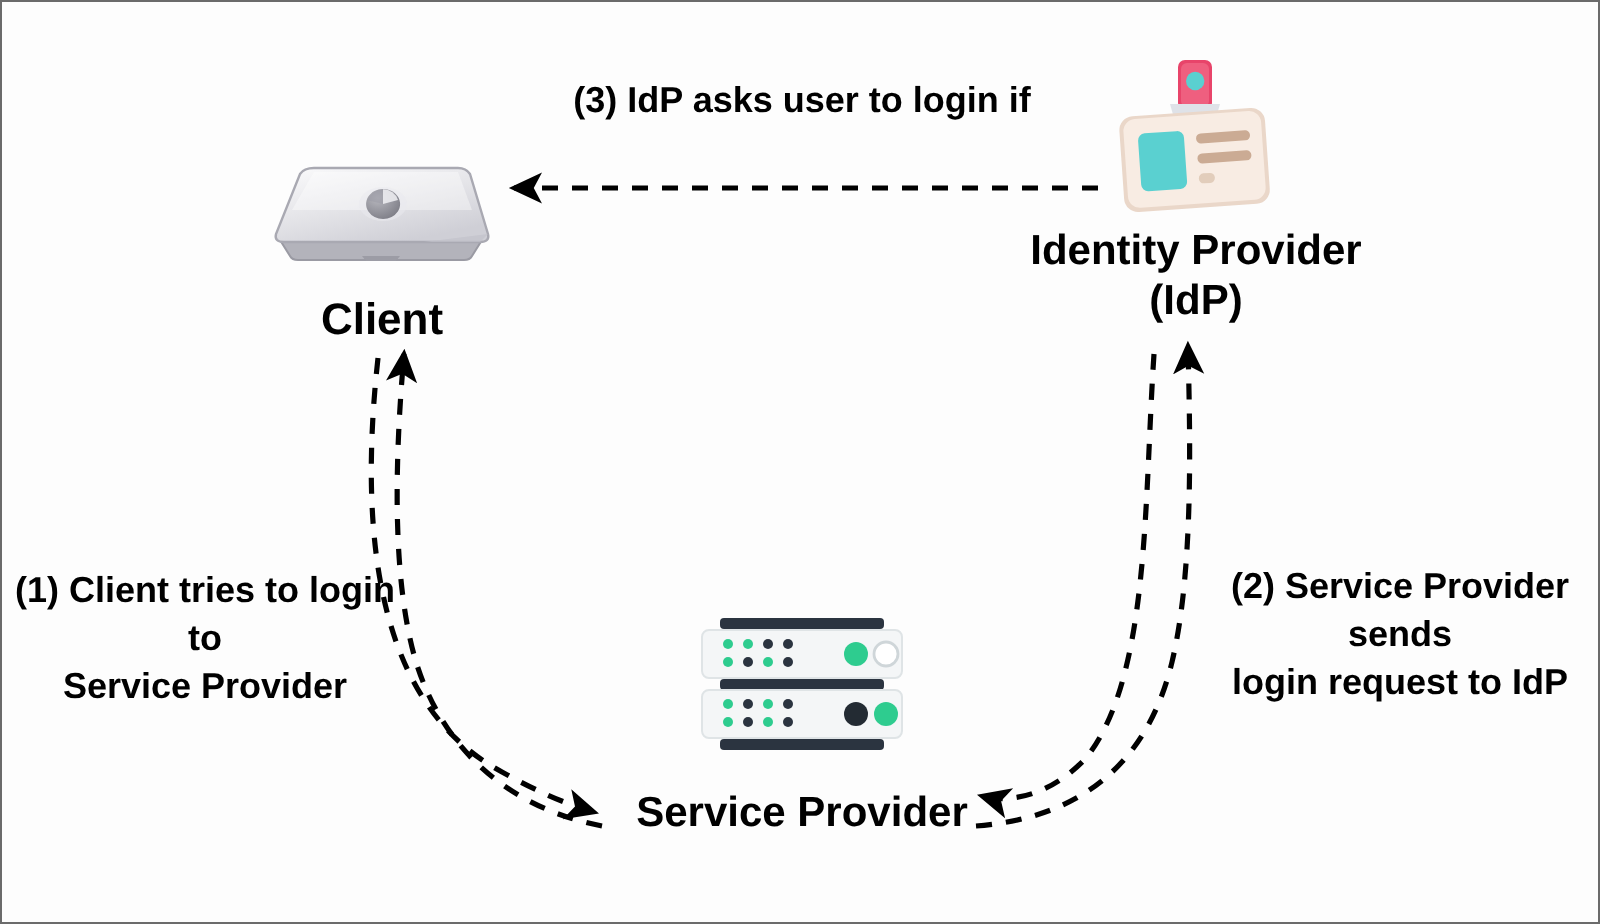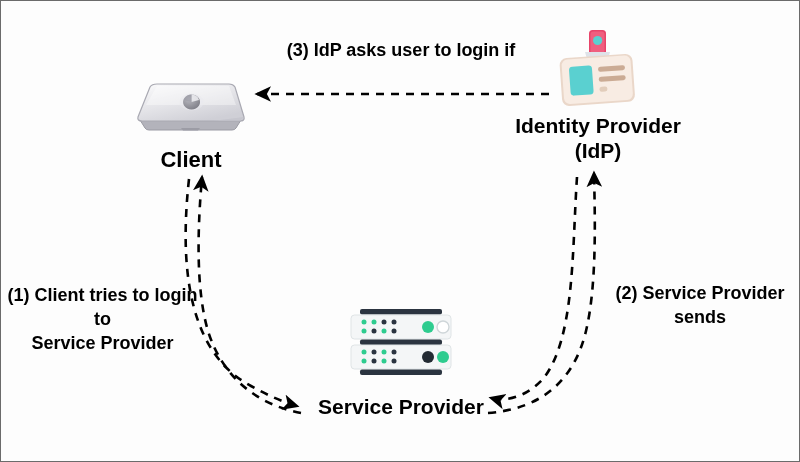--- a/index.html
+++ b/index.html
@@ -187,20 +187,21 @@
     <span>Service Provider</span>
   </div>
 
   <div class="step-label" style="left:4px; top:269px; width:195px;margin-top:14px;">
     <div>(1) Client tries to login to</div>
     <div>Service Provider</div>
   </div>
 
   <div class="step-label" style="left:604px; top:281px; width:190px;">
     <div>(2) Service Provider sends</div>
+    <div>login request to IdP</div>
   </div>
 
   <div class="step-label" style="left:285px; top:38px; width:230px;">
     <div>(3) IdP asks user to login if</div>
   </div>
 
 
 
 </div>
 

